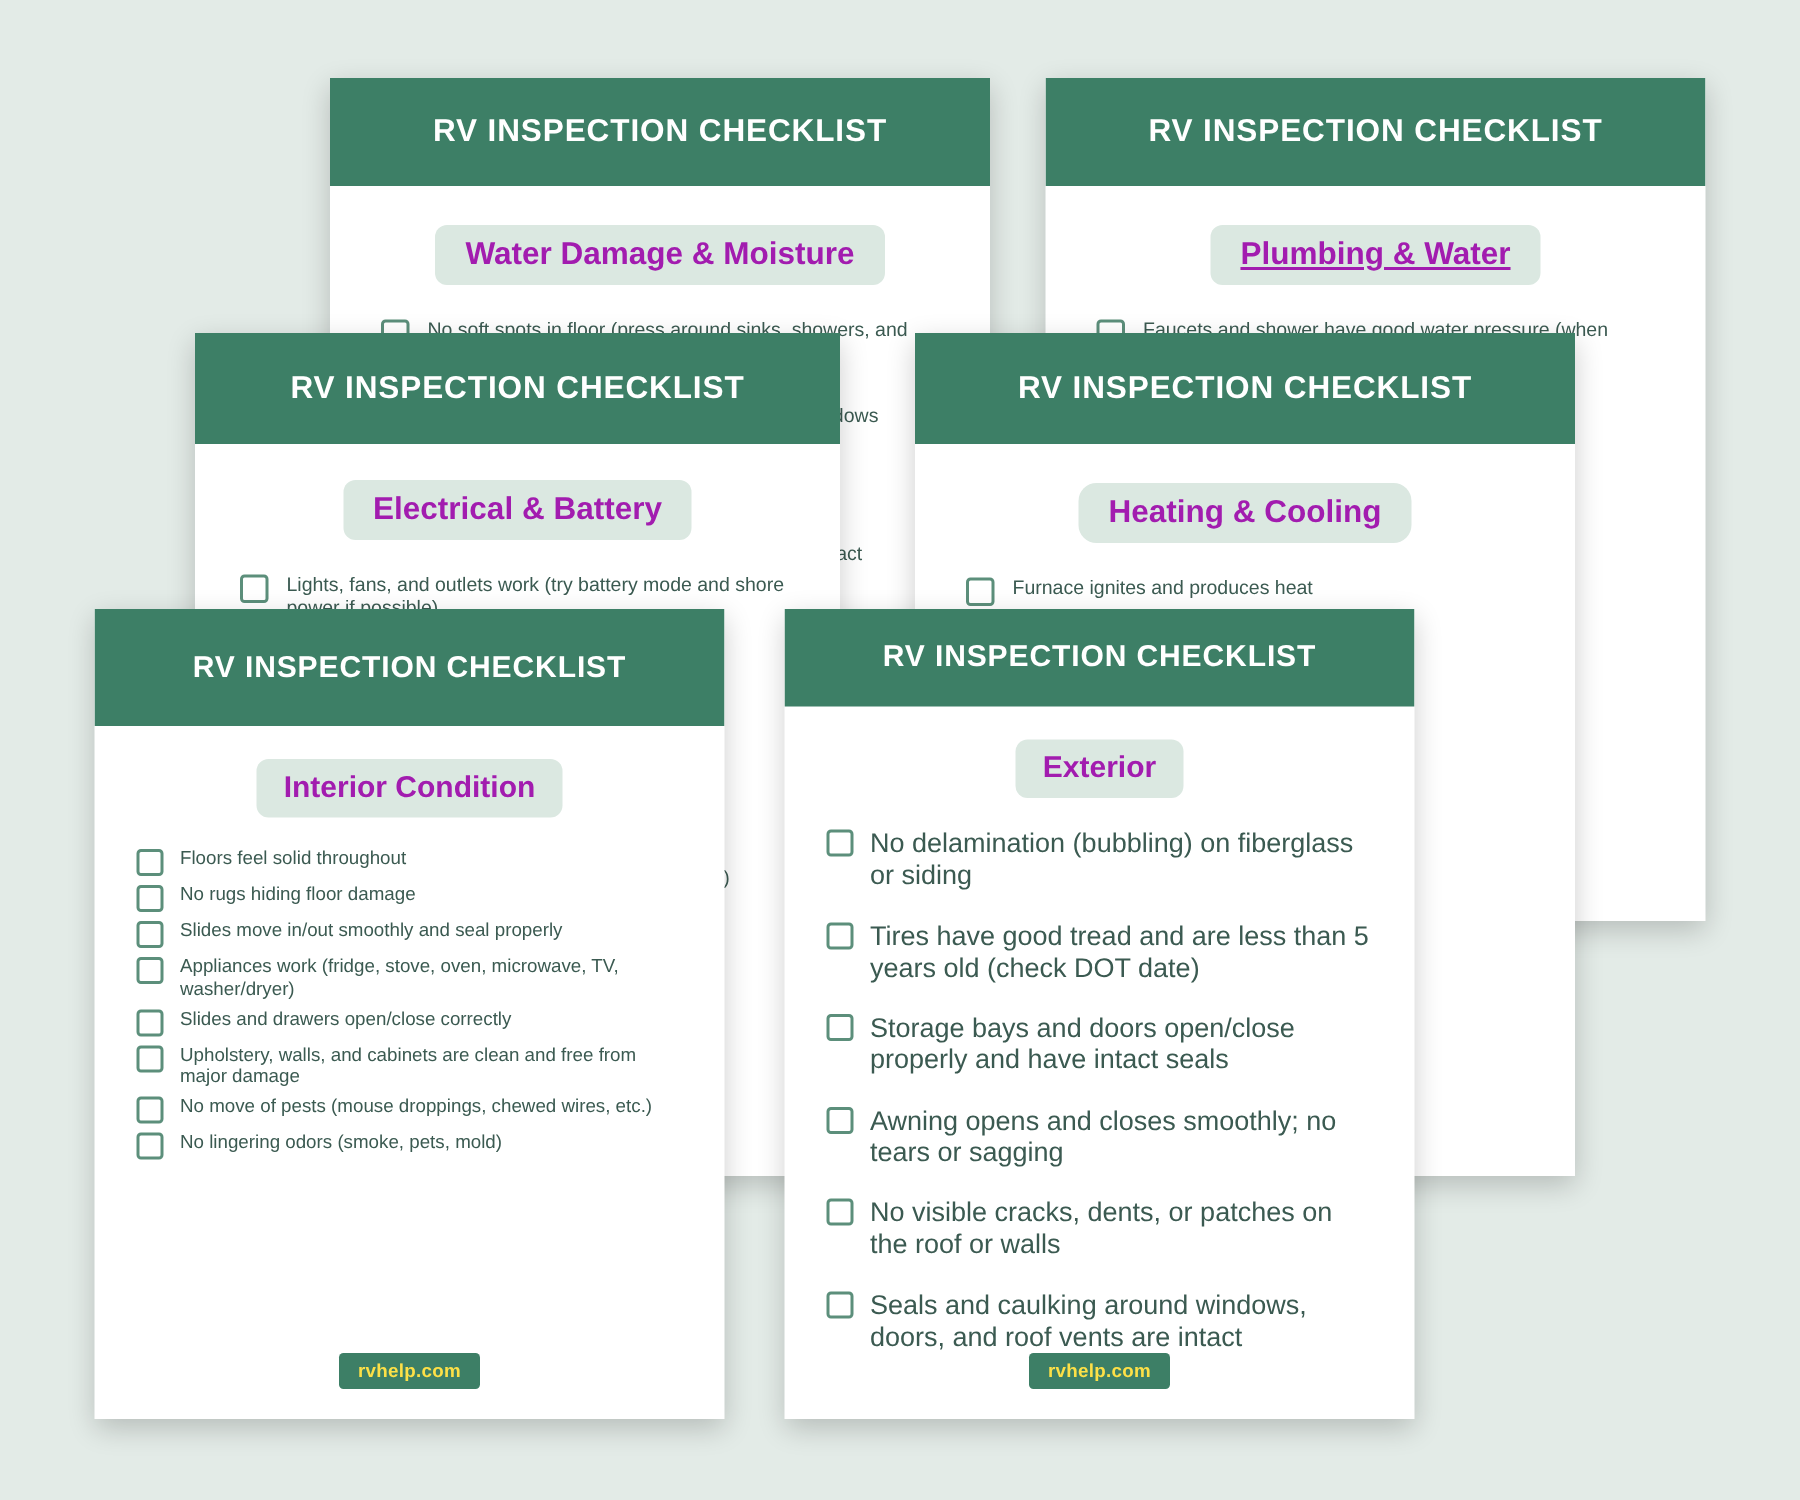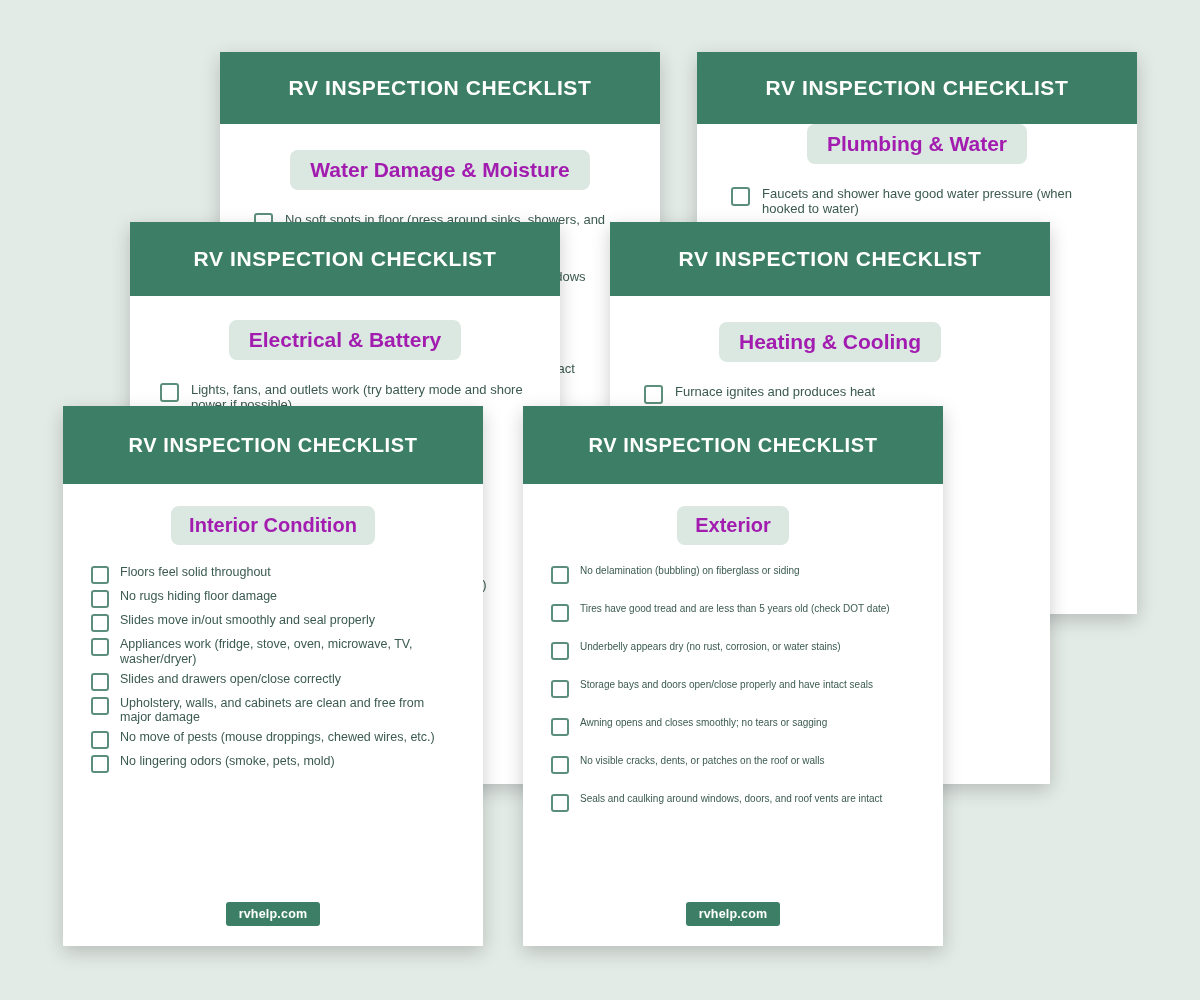--- a/index.html
+++ b/index.html
@@ -67,21 +67,21 @@
     border: 2px solid #5c8f7b;
     border-radius: 3px;
     background: #ffffff;
     box-sizing: border-box;
   }
   .item-label {
     line-height: 1.18;
   }
   .footer-badge {
     background: #3d7f66;
-    color: #ffffff;
+    color: #fde047;
     font-weight: bold;
     border-radius: 3px;
     text-align: right;
     letter-spacing: 0.2px;
   }
 
   
   #card-water {
     left: 220px; top: 52px; width: 440px; height: 562px;
   }
@@ -90,21 +90,21 @@
   #card-water .items { padding: 22px 34px 0 34px; gap: 26px; }
   #card-water .checkbox { width: 19px; height: 19px; margin-right: 12px; margin-top: 1px; }
   #card-water .item-label { font-size: 13px; }
   #card-water .footer-badge { font-size: 13px; padding: 5px 14px; margin: auto auto 22px auto; }
 
   
   #card-plumbing {
     left: 697px; top: 52px; width: 440px; height: 562px;
   }
   #card-plumbing .card-header { height: 72px; font-size: 21px; }
-  #card-plumbing .section-pill { font-size: 21px; padding: 8px 20px; }
+  #card-plumbing .section-pill { margin-top: 26px; font-size: 21px; padding: 8px 20px; text-decoration: underline; }
   #card-plumbing .items { padding: 22px 34px 0 34px; gap: 26px; }
   #card-plumbing .checkbox { width: 19px; height: 19px; margin-right: 12px; margin-top: 1px; }
   #card-plumbing .item-label { font-size: 13px; }
   #card-plumbing .footer-badge { font-size: 13px; padding: 5px 14px; margin: auto auto 22px auto; }
 
   
   #card-electrical {
     left: 130px; top: 222px; width: 430px; height: 562px;
   }
   #card-electrical .card-header { height: 74px; font-size: 21px; }
@@ -112,21 +112,21 @@
   #card-electrical .items { padding: 22px 30px 0 30px; gap: 26px; }
   #card-electrical .checkbox { width: 19px; height: 19px; margin-right: 12px; margin-top: 1px; }
   #card-electrical .item-label { font-size: 13px; }
   #card-electrical .footer-badge { font-size: 13px; padding: 5px 14px; margin: auto auto 22px auto; }
 
   
   #card-heating {
     left: 610px; top: 222px; width: 440px; height: 562px;
   }
   #card-heating .card-header { height: 74px; font-size: 21px; }
-  #card-heating .section-pill { margin-top: 26px; font-size: 21px; padding: 8px 20px; }
+  #card-heating .section-pill { margin-top: 26px; font-size: 21px; padding: 8px 20px; border-radius: 12px; }
   #card-heating .items { padding: 22px 34px 0 34px; gap: 26px; }
   #card-heating .checkbox { width: 19px; height: 19px; margin-right: 12px; margin-top: 1px; }
   #card-heating .item-label { font-size: 13px; }
   #card-heating .footer-badge { font-size: 13px; padding: 5px 14px; margin: auto auto 22px auto; }
 
   
   #card-interior {
     left: 63px; top: 406px; width: 420px; height: 540px;
   }
   #card-interior .card-header { height: 78px; font-size: 20px; }
@@ -137,21 +137,21 @@
   #card-interior .footer-badge { font-size: 12.5px; padding: 5px 13px; margin: auto auto 20px auto; }
 
   
   #card-exterior {
     left: 523px; top: 406px; width: 420px; height: 540px;
   }
   #card-exterior .card-header { height: 78px; font-size: 20px; }
   #card-exterior .section-pill { margin-top: 22px; font-size: 20px; padding: 8px 18px; text-align: center; }
   #card-exterior .items { padding: 20px 28px 0 28px; gap: 19px; }
   #card-exterior .checkbox { width: 18px; height: 18px; margin-right: 11px; margin-top: 1px; }
-  #card-exterior .item-label { font-size: 10px; }
+  #card-exterior .item-label { font-size: 18px; }
   #card-exterior .footer-badge { font-size: 12.5px; padding: 5px 13px; margin: auto auto 20px auto; }
 </style>
 </head>
 <body>
 
 <div class="stage">
 
   <div class="card" id="card-water">
     <div class="card-header">RV INSPECTION CHECKLIST</div>
     <div class="card-body">
@@ -350,24 +350,20 @@
         <div class="item">
           <span class="checkbox"></span>
           <span class="item-label">No delamination (bubbling) on fiberglass or siding</span>
         </div>
         <div class="item">
           <span class="checkbox"></span>
           <span class="item-label">Tires have good tread and are less than 5 years old (check DOT date)</span>
         </div>
         <div class="item">
           <span class="checkbox"></span>
-          <span class="item-label">Underbelly appears dry (no rust, corrosion, or water stains)</span>
-        </div>
-        <div class="item">
-          <span class="checkbox"></span>
           <span class="item-label">Storage bays and doors open/close properly and have intact seals</span>
         </div>
         <div class="item">
           <span class="checkbox"></span>
           <span class="item-label">Awning opens and closes smoothly; no tears or sagging</span>
         </div>
         <div class="item">
           <span class="checkbox"></span>
           <span class="item-label">No visible cracks, dents, or patches on the roof or walls</span>
         </div>

